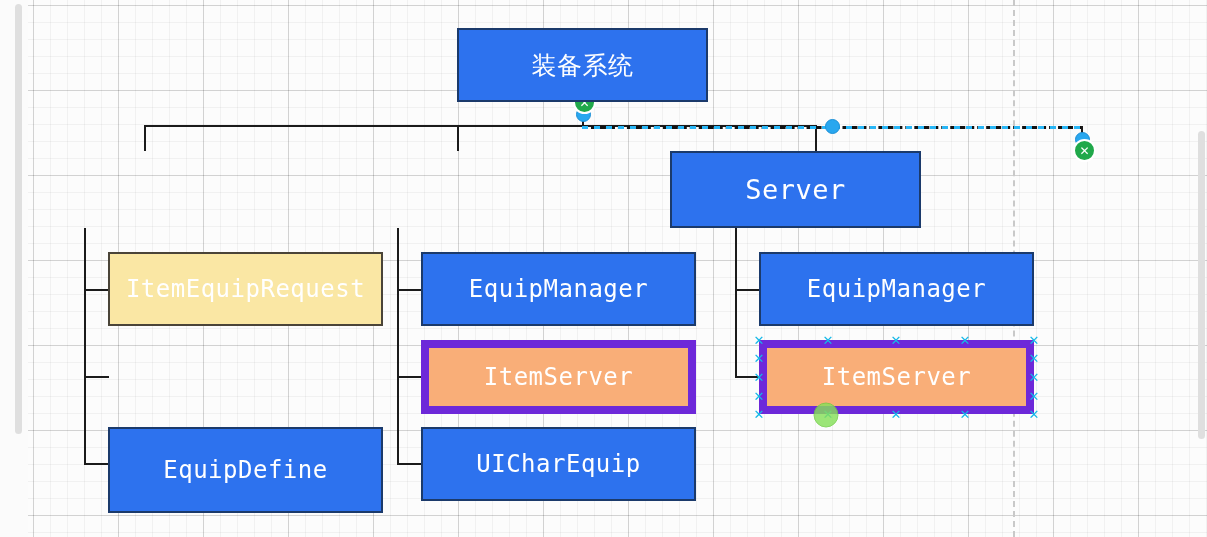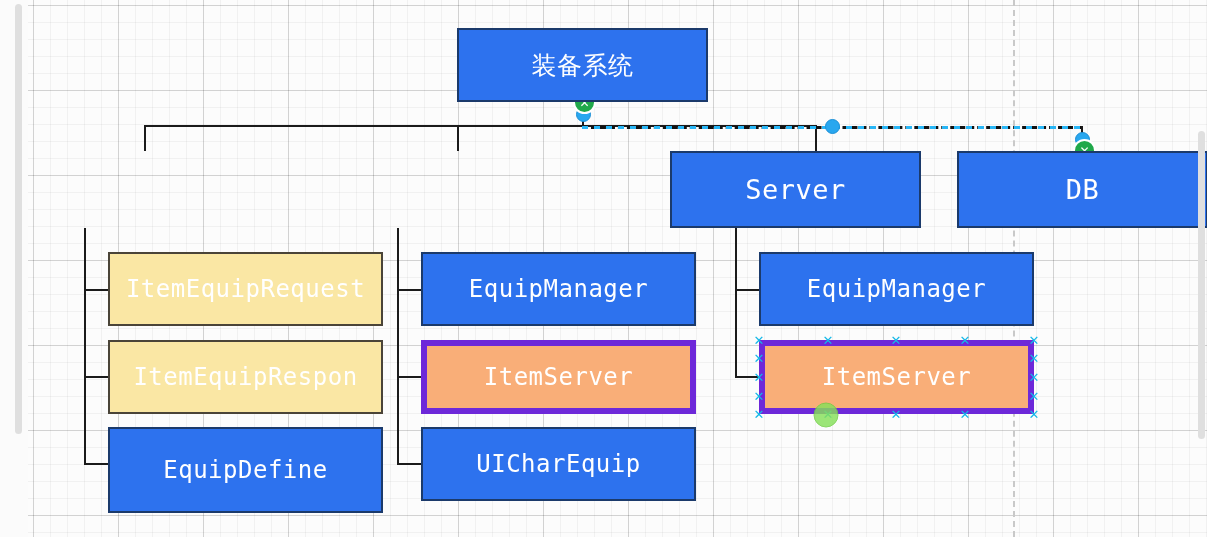--- a/index.html
+++ b/index.html
@@ -39,21 +39,21 @@
   .node{
     position:absolute;box-sizing:border-box;
     display:flex;align-items:center;justify-content:center;
     color:#ffffff;
     letter-spacing:.5px;
     white-space:nowrap;overflow:hidden;
   }
   .node .lbl{pointer-events:none;}
   .n-blue{background:#2d72ee;border:2px solid #1b3a6b;}
   .n-yellow{background:#fae7a4;border:2px solid #4a4438;}
-  .n-orange{background:#f9ae78;border:6px solid #6d28d9;}
+  .n-orange{background:#f9ae78;border:8px solid #6d28d9;}
   .mono{font-family:"DejaVu Sans Mono","Liberation Mono",monospace;}
   .cjk{font-family:"DejaVu Sans","Liberation Sans",sans-serif;}
 
   
   .conn{position:absolute;background:#1b1b1b;}
   .conn.h{height:2px;}
   .conn.v{width:2px;}
 
   
   .sel-edge-h{
@@ -140,31 +140,25 @@
   <div class="node n-blue cjk" style="left:457px;top:28px;width:251px;height:74px;font-size:25px;">
     <span class="lbl">装备系统</span>
   </div>
 
 
 
   <div class="node n-blue mono" style="left:670px;top:151px;width:251px;height:77px;font-size:27px;">
     <span class="lbl">Server</span>
   </div>
 
-  <div class="node n-blue mono" style="left:957px;top:151px;width:251px;height:77px;font-size:27px;">
-    <span class="lbl">DB</span>
-  </div>
 
   <div class="node n-yellow mono" style="left:108px;top:252px;width:275px;height:74px;font-size:24px;">
     <span class="lbl">ItemEquipRequest</span>
   </div>
 
-  <div class="node n-yellow mono" style="left:108px;top:340px;width:275px;height:74px;font-size:24px;">
-    <span class="lbl">ItemEquipRespon</span>
-  </div>
 
   <div class="node n-blue mono" style="left:108px;top:427px;width:275px;height:86px;font-size:24px;">
     <span class="lbl">EquipDefine</span>
   </div>
 
   <div class="node n-blue mono" style="left:421px;top:252px;width:275px;height:74px;font-size:24px;">
     <span class="lbl">EquipManager</span>
   </div>
 
   <div class="node n-orange mono" style="left:421px;top:340px;width:275px;height:74px;font-size:24px;">

